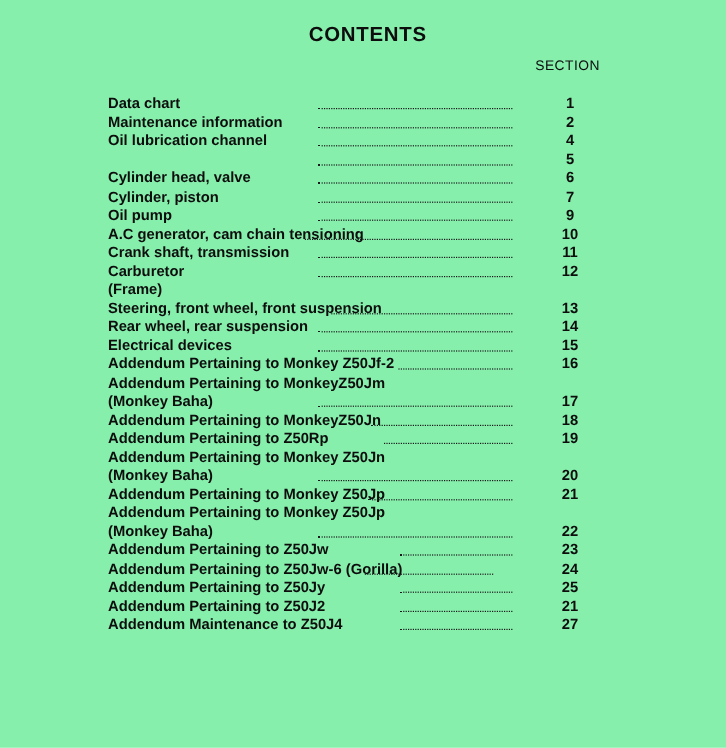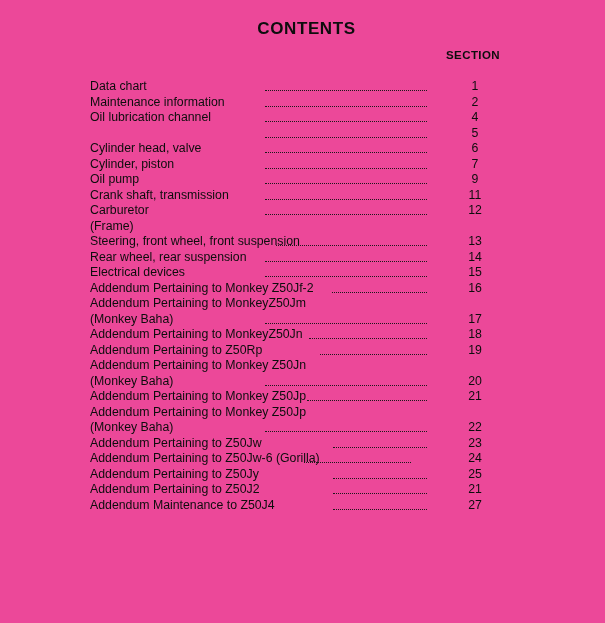--- a/index.html
+++ b/index.html
@@ -15,21 +15,21 @@
     color: #0d0d0d;
     overflow: hidden;
     position: relative;
     -webkit-font-smoothing: antialiased;
   }
 
   .page {
     position: relative;
     width: 605px;
     height: 623px;
-    background: #ec4899;
+    background: #86efac;
   }
 
   
   .doc-title {
     position: absolute;
     top: 19px;
     left: 0;
     width: 605px;
     text-align: center;
     font-size: 17px;
@@ -41,31 +41,32 @@
   }
 
   
   .section-header {
     position: absolute;
     top: 48px;
     left: 412px;
     width: 122px;
     text-align: center;
     font-size: 11.5px;
-    font-weight: bold;
+    font-weight: normal;
     letter-spacing: 0.4px;
     line-height: 14px;
   }
 
   
   .toc {
     position: absolute;
     top: 79px;
     left: 0;
     width: 520px;
+    font-weight: bold;
   }
 
   .toc-row {
     position: relative;
     height: 15.5px;
     line-height: 15.5px;
     font-size: 12.3px;
     white-space: nowrap;
   }
 
@@ -139,20 +140,25 @@
         <span class="row-title">Cylinder, piston</span>
         <span class="leader" style="left: 265px; width: 162px;"></span>
         <span class="row-num">7</span>
       </div>
       <div class="toc-row">
         <span class="row-title">Oil pump</span>
         <span class="leader" style="left: 265px; width: 162px;"></span>
         <span class="row-num">9</span>
       </div>
       <div class="toc-row">
+        <span class="row-title">A.C generator, cam chain tensioning</span>
+        <span class="leader" style="left: 254px; width: 173px;"></span>
+        <span class="row-num">10</span>
+      </div>
+      <div class="toc-row">
         <span class="row-title">Crank shaft, transmission</span>
         <span class="leader" style="left: 265px; width: 162px;"></span>
         <span class="row-num">11</span>
       </div>
       <div class="toc-row">
         <span class="row-title">Carburetor</span>
         <span class="leader" style="left: 265px; width: 162px;"></span>
         <span class="row-num">12</span>
       </div>
       <div class="toc-row no-leader">

